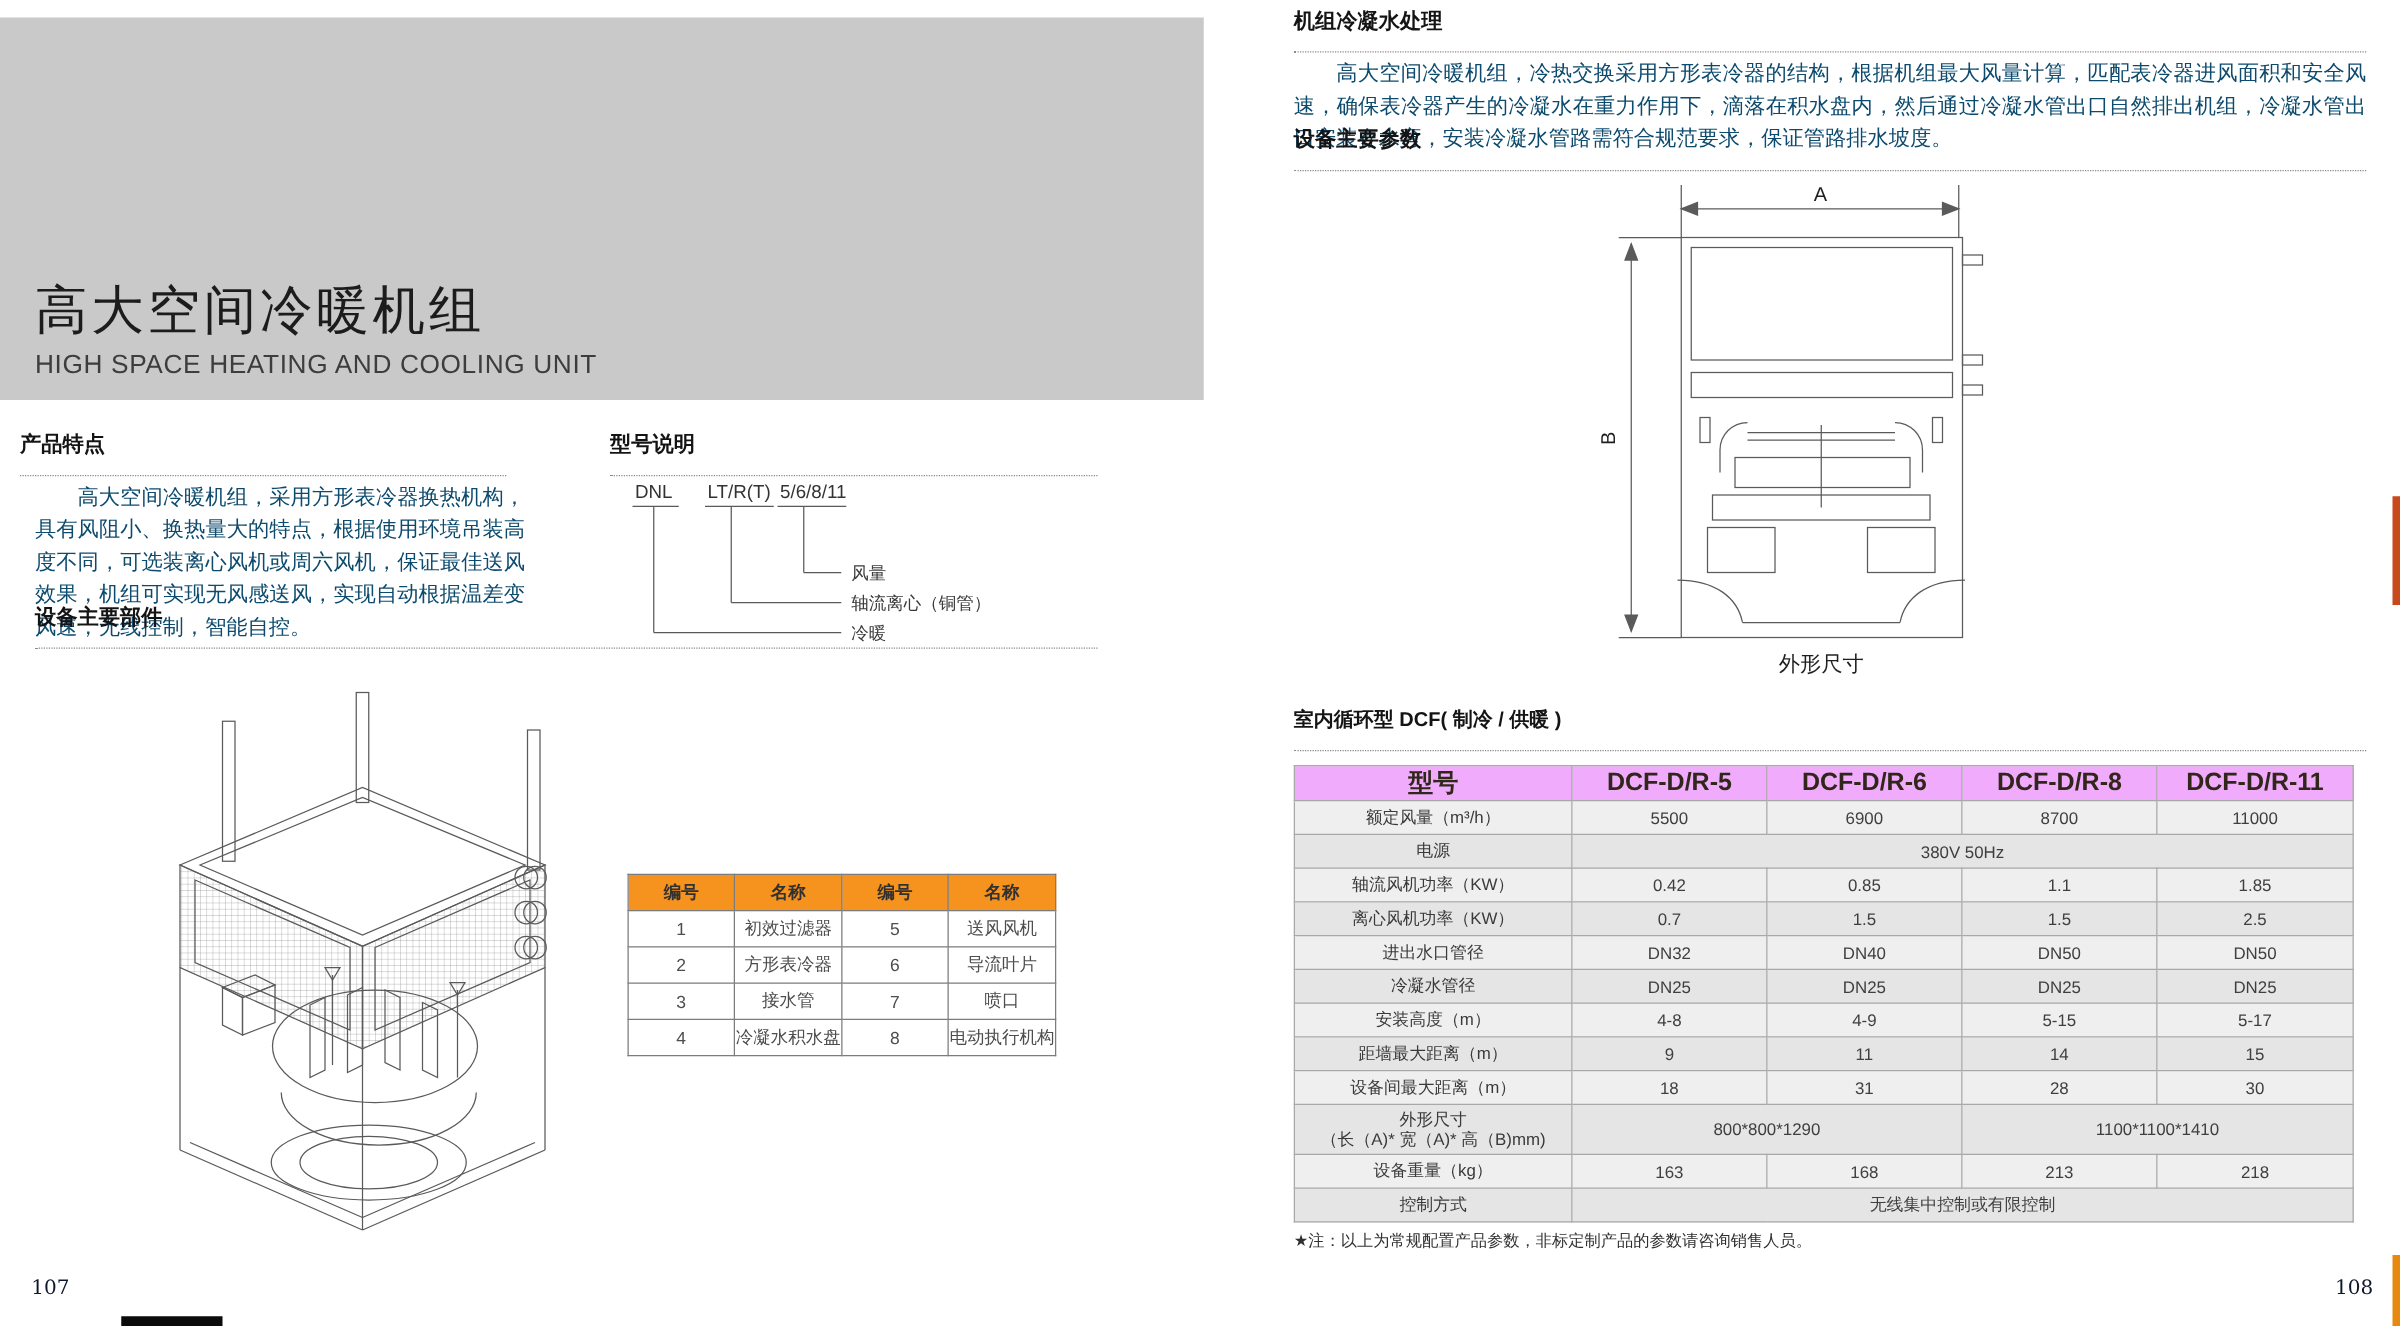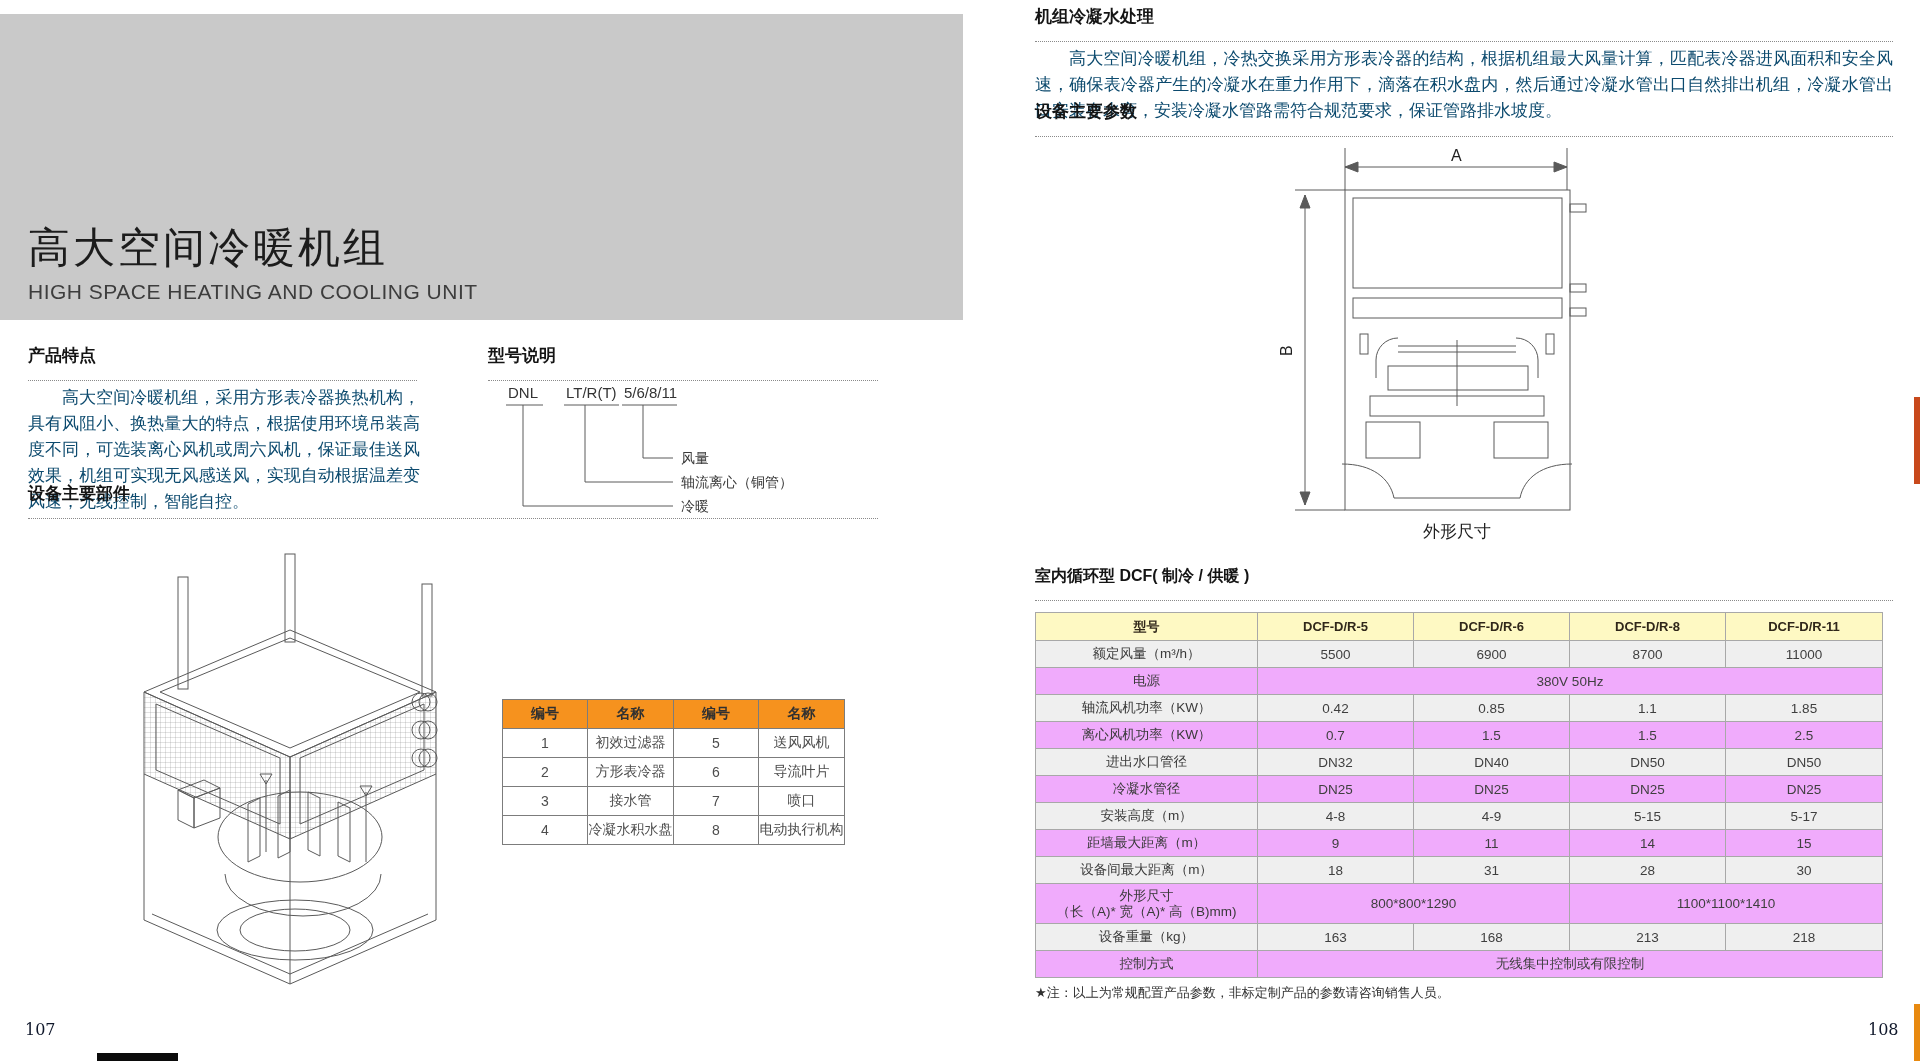--- a/index.html
+++ b/index.html
@@ -21,22 +21,22 @@
   .parts{position:absolute;left:502px;top:699px;width:342px;font-size:14px;}
   .parts th,.parts td{border:1px solid #7c7c7c;height:28px;text-align:center;padding:0;margin-left:28px;}
   .parts th{background:#f6921e;color:#313131;font-weight:bold;}
   .parts td{color:#4d4d4d;background:#fff;}
   
   .spec{position:absolute;left:1035px;top:612px;width:847px;font-size:13.5px;}
   .spec th,.spec td{border:1px solid #a8a8a8;text-align:center;padding:0 2px;}
   .spec tr{height:27px;}
   .spec tr.hd{height:28px;}
   .spec tr.tall{height:40px;}
-  .spec th{background:#fef9c3;color:#30271a;font-weight:600;font-size:13px;}
-  .spec td{color:#3f3f3f;background:#f0abfc;}
+  .spec th{background:#f0abfc;color:#30271a;font-weight:600;font-size:20px;}
+  .spec td{color:#3f3f3f;background:#e5e5e5;}
   .spec tr.shade td{background:#efefef;}
   .spec .lbl{color:#3a3a3a;}
   .spec .lbl2{line-height:16px;}
   
   .note{position:absolute;left:1035px;top:984px;font-size:13px;color:#303030;}
   .pageno{position:absolute;font-family:"DejaVu Serif","Liberation Serif",serif;
           font-size:16px;color:#0f172a;}
   .caption{position:absolute;left:1342px;top:520px;width:230px;text-align:center;
            font-size:17px;color:#1f1f1f;}
   .accent-red{position:absolute;right:0;top:397px;width:6px;height:87px;background:#c8491c;}
@@ -49,21 +49,21 @@
 </head>
 <body>
 
 <div class="stage">
 
   <div class="banner">
     <div class="banner-title">高大空间冷暖机组</div>
     <div class="banner-sub">HIGH SPACE HEATING AND COOLING UNIT</div>
   </div>
 
-  <div class="sec-head" style="left:28px;top:344px;width:389px;">产品特点</div>
+  <div class="sec-head" style="left:16px;top:344px;width:389px;">产品特点</div>
   <div class="para" style="left:28px;top:385px;width:392px;">高大空间冷暖机组，采用方形表冷器换热机构，具有风阻小、换热量大的特点，根据使用环境吊装高度不同，可选装离心风机或周六风机，保证最佳送风效果，机组可实现无风感送风，实现自动根据温差变风速，无线控制，智能自控。</div>
 
   <div class="sec-head" style="left:488px;top:344px;width:390px;">型号说明</div>
 
   <svg style="left:488px;top:383px;" width="390" height="140" viewBox="0 0 390 140">
     <g class="line-art">
       <line x1="18" y1="22" x2="55" y2="22"></line>
       <line x1="76" y1="22" x2="131" y2="22"></line>
       <line x1="134" y1="22" x2="189" y2="22"></line>
       <line x1="35" y1="22" x2="35" y2="123"></line>

